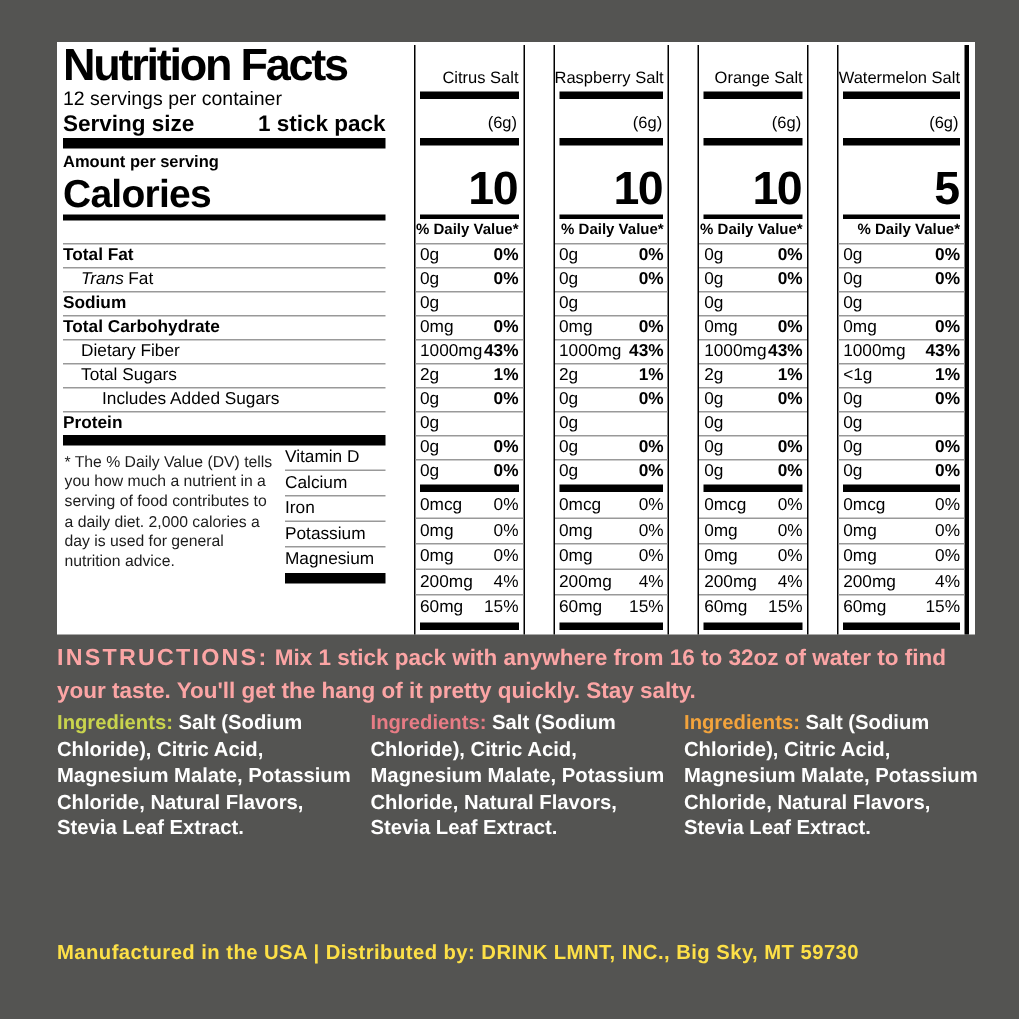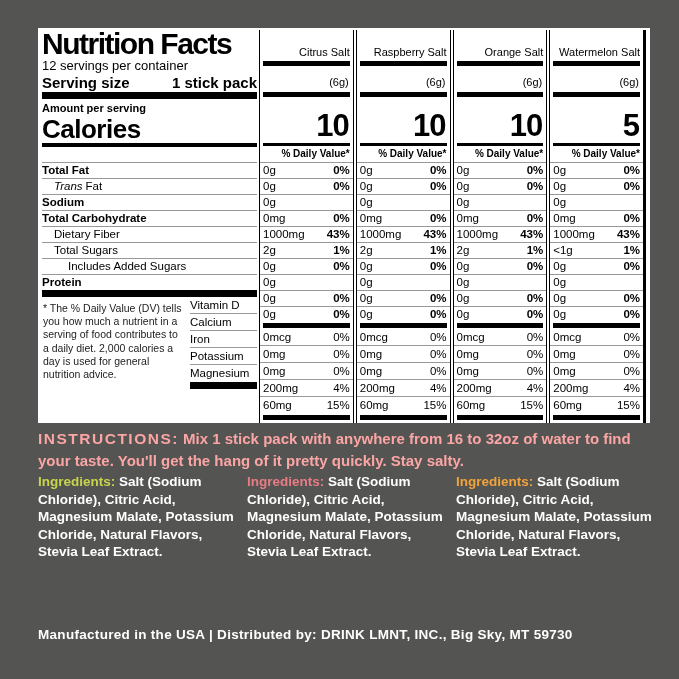--- a/index.html
+++ b/index.html
@@ -7,21 +7,21 @@
     width:679px;height:679px;position:relative;overflow:hidden;
     background:#545452;
     font-family:"Liberation Sans", sans-serif;
     -webkit-font-smoothing:antialiased;
   }
   
   .panel{
     position:absolute;left:38px;top:28px;width:612px;height:395px;
     background:#ffffff;box-sizing:border-box;
     padding:2px 4px 0 4px;
-    display:flex;gap:2px;color:#000;
+    display:flex;gap:19px;color:#000;
   }
   .col-left{width:215px;flex:none;display:flex;flex-direction:column;}
   .nf-title{font-size:30px;font-weight:800;letter-spacing:-1.5px;line-height:28px;height:28px;white-space:nowrap;}
   .nf-servings{font-size:13px;line-height:15px;height:15px;}
   .nf-ss{display:flex;justify-content:space-between;font-weight:700;font-size:15px;line-height:19px;height:19px;}
   .bar7{height:7px;background:#000;}
   .bar4{height:4px;background:#000;}
   .nf-aps{font-size:11px;font-weight:700;line-height:13px;padding-top:3px;height:13px;}
   .nf-cal{font-size:26px;font-weight:800;letter-spacing:-0.5px;line-height:28px;height:28px;}
   .dv-space{height:15px;}
@@ -48,21 +48,21 @@
   .frow .dv{font-weight:700;}
   .fbar7{height:5px;background:#000;margin:1px 3px;}
   .fvrow{height:17px;box-sizing:border-box;display:flex;justify-content:space-between;font-size:11.5px;line-height:16px;padding:0 3px;}
   .fvrow.sep{border-bottom:1px solid #999;}
   
   .instructions{position:absolute;left:38px;top:428px;width:616px;color:#fca5a5;font-size:15px;font-weight:700;line-height:22px;}
   .ins-h{letter-spacing:1.5px;font-size:15.5px;}
   .ingredients{position:absolute;left:38px;top:473px;width:614px;display:flex;gap:13px;}
   .ing-col{flex:1;color:#fff;font-size:13.5px;font-weight:700;line-height:17.5px;}
   .ing-label{font-weight:700;}
-  .footer{position:absolute;left:38px;top:627px;width:614px;color:#ffffff;font-size:13.5px;font-weight:700;letter-spacing:0.3px;white-space:nowrap;}
+  .footer{position:absolute;left:38px;top:627px;width:614px;color:#fde047;font-size:13.5px;font-weight:700;letter-spacing:0.3px;white-space:nowrap;}
 </style>
 </head>
 <body style="background: rgb(84, 84, 82);">
 
 <div class="panel">
   <div class="col-left">
     <div class="nf-title">Nutrition Facts</div>
     <div class="nf-servings">12 servings per container</div>
     <div class="nf-ss">
       <span>Serving size</span>

